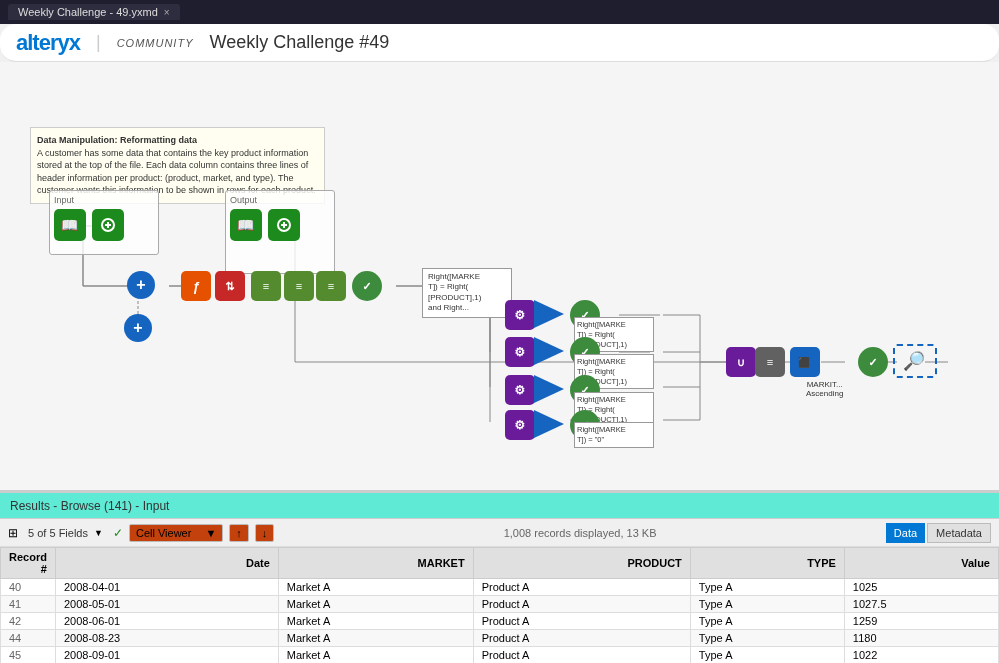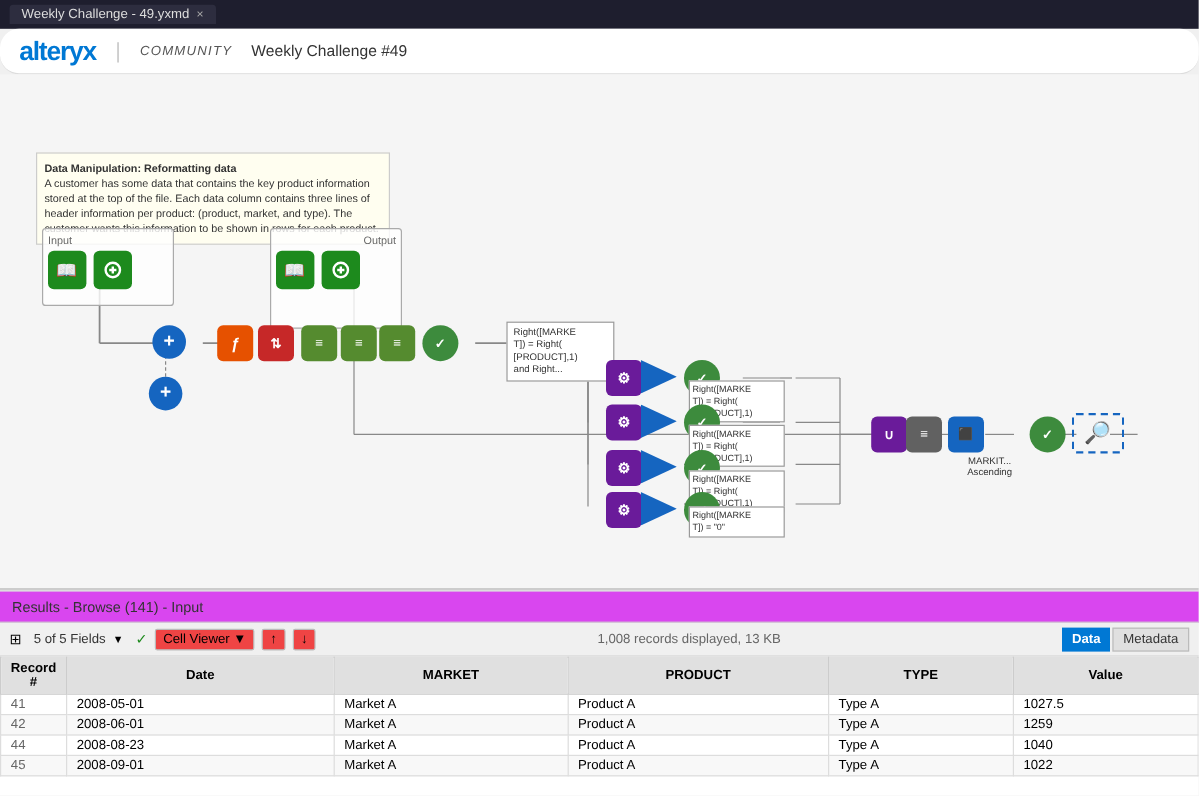--- a/index.html
+++ b/index.html
@@ -38,21 +38,21 @@
       border-radius: 16px;
     }
     .alteryx-logo {
       font-size: 22px;
       font-weight: bold;
       color: #0078d4;
       letter-spacing: -1px;
     }
     .header-divider { color: #ccc; font-size: 18px; }
     .header-community { color: #555; font-size: 11px; text-transform: uppercase; letter-spacing: 1px; font-style: italic; }
-    .header-challenge { color: #333; font-size: 13px; }
+    .header-challenge { color: #333; font-size: 18px; }
 
     
     #canvas {
       background: #f5f5f5;
       height: 430px;
       position: relative;
       overflow: hidden;
       border-bottom: 2px solid #ccc;
     }
 
@@ -78,48 +78,48 @@
       height: 100%;
     }
 
     
     #results-panel {
       background: white;
       height: 211px;
       border-top: 1px solid #ccc;
     }
     #results-header {
-      background: #d946ef;
+      background: #5eead4;
       height: 26px;
       display: flex;
       align-items: center;
       padding: 0 10px;
       font-size: 12px;
       color: #333;
       border-bottom: 1px solid #ccc;
     }
     #results-toolbar {
       background: #f0f0f0;
       height: 28px;
       display: flex;
       align-items: center;
       padding: 0 8px;
       gap: 6px;
       border-bottom: 1px solid #ddd;
     }
     .toolbar-btn {
-      background: #ef4444;
+      background: #c2410c;
       border: 1px solid #bbb;
       border-radius: 2px;
       padding: 2px 6px;
       font-size: 11px;
       cursor: pointer;
       display: flex;
       align-items: center;
-      gap: 3px;
+      gap: 14px;
     }
     .fields-count {
       font-size: 11px;
       color: #333;
       display: flex;
       align-items: center;
       gap: 3px;
     }
     .records-info {
       font-size: 11px;
@@ -131,42 +131,41 @@
       display: flex;
       gap: 2px;
     }
     .data-btn {
       background: #0078d4;
       color: white;
       border: none;
       padding: 3px 8px;
       font-size: 11px;
       cursor: pointer;
-      font-weight: bold;
     }
     .meta-btn {
       background: #e0e0e0;
       color: #333;
       border: 1px solid #bbb;
       padding: 3px 8px;
       font-size: 11px;
       cursor: pointer;
     }
 
     
     #data-table {
       width: 100%;
       border-collapse: collapse;
       font-size: 11px;
     }
     #data-table th {
       background: #e0e0e0;
       border: 1px solid #ccc;
       padding: 3px 8px;
-      text-align: center;
+      text-align: right;
       font-weight: bold;
       position: sticky;
       top: 0;
     }
     #data-table td {
       border: 1px solid #ddd;
       padding: 2px 8px;
     }
     #data-table tr:nth-child(even) { background: #f8f8f8; }
     #data-table tr:nth-child(odd) { background: white; }
@@ -290,39 +289,39 @@
 
     <line x1="295" y1="178" x2="295" y2="300" stroke="#888" stroke-width="1"></line>
     <line x1="295" y1="300" x2="740" y2="300" stroke="#888" stroke-width="1"></line>
   </svg>
 
   <div class="comment-box">
     <strong>Data Manipulation: Reformatting data</strong><br>
     <span>A customer has some data that contains the key product information stored at the top of the file. Each data column contains three lines of header information per product: (product, market, and type). The customer wants this information to be shown in rows for each product.</span>
   </div>
 
-  <div class="container-box" style="left:35px; top:128px; width:110px; height:65px;">
+  <div class="container-box" style="left:49px; top:128px; width:110px; height:65px;">
     <div class="container-title">Input</div>
     <div class="container-nodes">
 
       <div class="wf-node-box" style="background:#1d8a1d; width:32px; height:32px;">
         <span style="font-size:14px;">📖</span>
       </div>
 
       <div class="wf-node-box" style="background:#1d8a1d; width:32px; height:32px;">
         <svg width="16" height="16" viewBox="0 0 16 16">
             <circle cx="8" cy="8" r="6" fill="none" stroke="white" stroke-width="2"></circle>
             <line x1="8" y1="5" x2="8" y2="11" stroke="white" stroke-width="2"></line>
             <line x1="5" y1="8" x2="11" y2="8" stroke="white" stroke-width="2"></line>
           </svg>
       </div>
     </div>
   </div>
 
-  <div class="container-box" style="left:225px; top:128px; width:110px; height:84px;text-align:right;">
+  <div class="container-box" style="left:225px; top:128px; width:110px; height:84px;">
     <div class="container-title">Output</div>
     <div class="container-nodes">
       <div class="wf-node-box" style="background:#1d8a1d; width:32px; height:32px;">
         <span style="font-size:14px;">📖</span>
       </div>
       <div class="wf-node-box" style="background:#1d8a1d; width:32px; height:32px;">
         <svg width="16" height="16" viewBox="0 0 16 16">
             <circle cx="8" cy="8" r="6" fill="none" stroke="white" stroke-width="2"></circle>
             <line x1="8" y1="5" x2="8" y2="11" stroke="white" stroke-width="2"></line>
             <line x1="5" y1="8" x2="11" y2="8" stroke="white" stroke-width="2"></line>
@@ -482,20 +481,28 @@
         <tr id="table-header-row">
         <th>Record #</th>
             <th>Date</th>
             <th>MARKET</th>
             <th>PRODUCT</th>
             <th>TYPE</th>
             <th>Value</th>
           </tr>
       </thead>
       <tbody id="table-body">
+      <tr>
+            <td class="row-num-col">40</td>
+            <td>2008-04-01</td>
+            <td>Market A</td>
+            <td>Product A</td>
+            <td>Type A</td>
+            <td>1025</td>
+          </tr>
           <tr>
             <td class="row-num-col">41</td>
             <td>2008-05-01</td>
             <td>Market A</td>
             <td>Product A</td>
             <td>Type A</td>
             <td>1027.5</td>
           </tr>
           <tr>
             <td class="row-num-col">42</td>
@@ -504,21 +511,21 @@
             <td>Product A</td>
             <td>Type A</td>
             <td>1259</td>
           </tr>
           <tr>
             <td class="row-num-col">44</td>
             <td>2008-08-23</td>
             <td>Market A</td>
             <td>Product A</td>
             <td>Type A</td>
-            <td>1040</td>
+            <td>1180</td>
           </tr>
           <tr>
             <td class="row-num-col">45</td>
             <td>2008-09-01</td>
             <td>Market A</td>
             <td>Product A</td>
             <td>Type A</td>
             <td>1022</td>
           </tr>
         </tbody>

